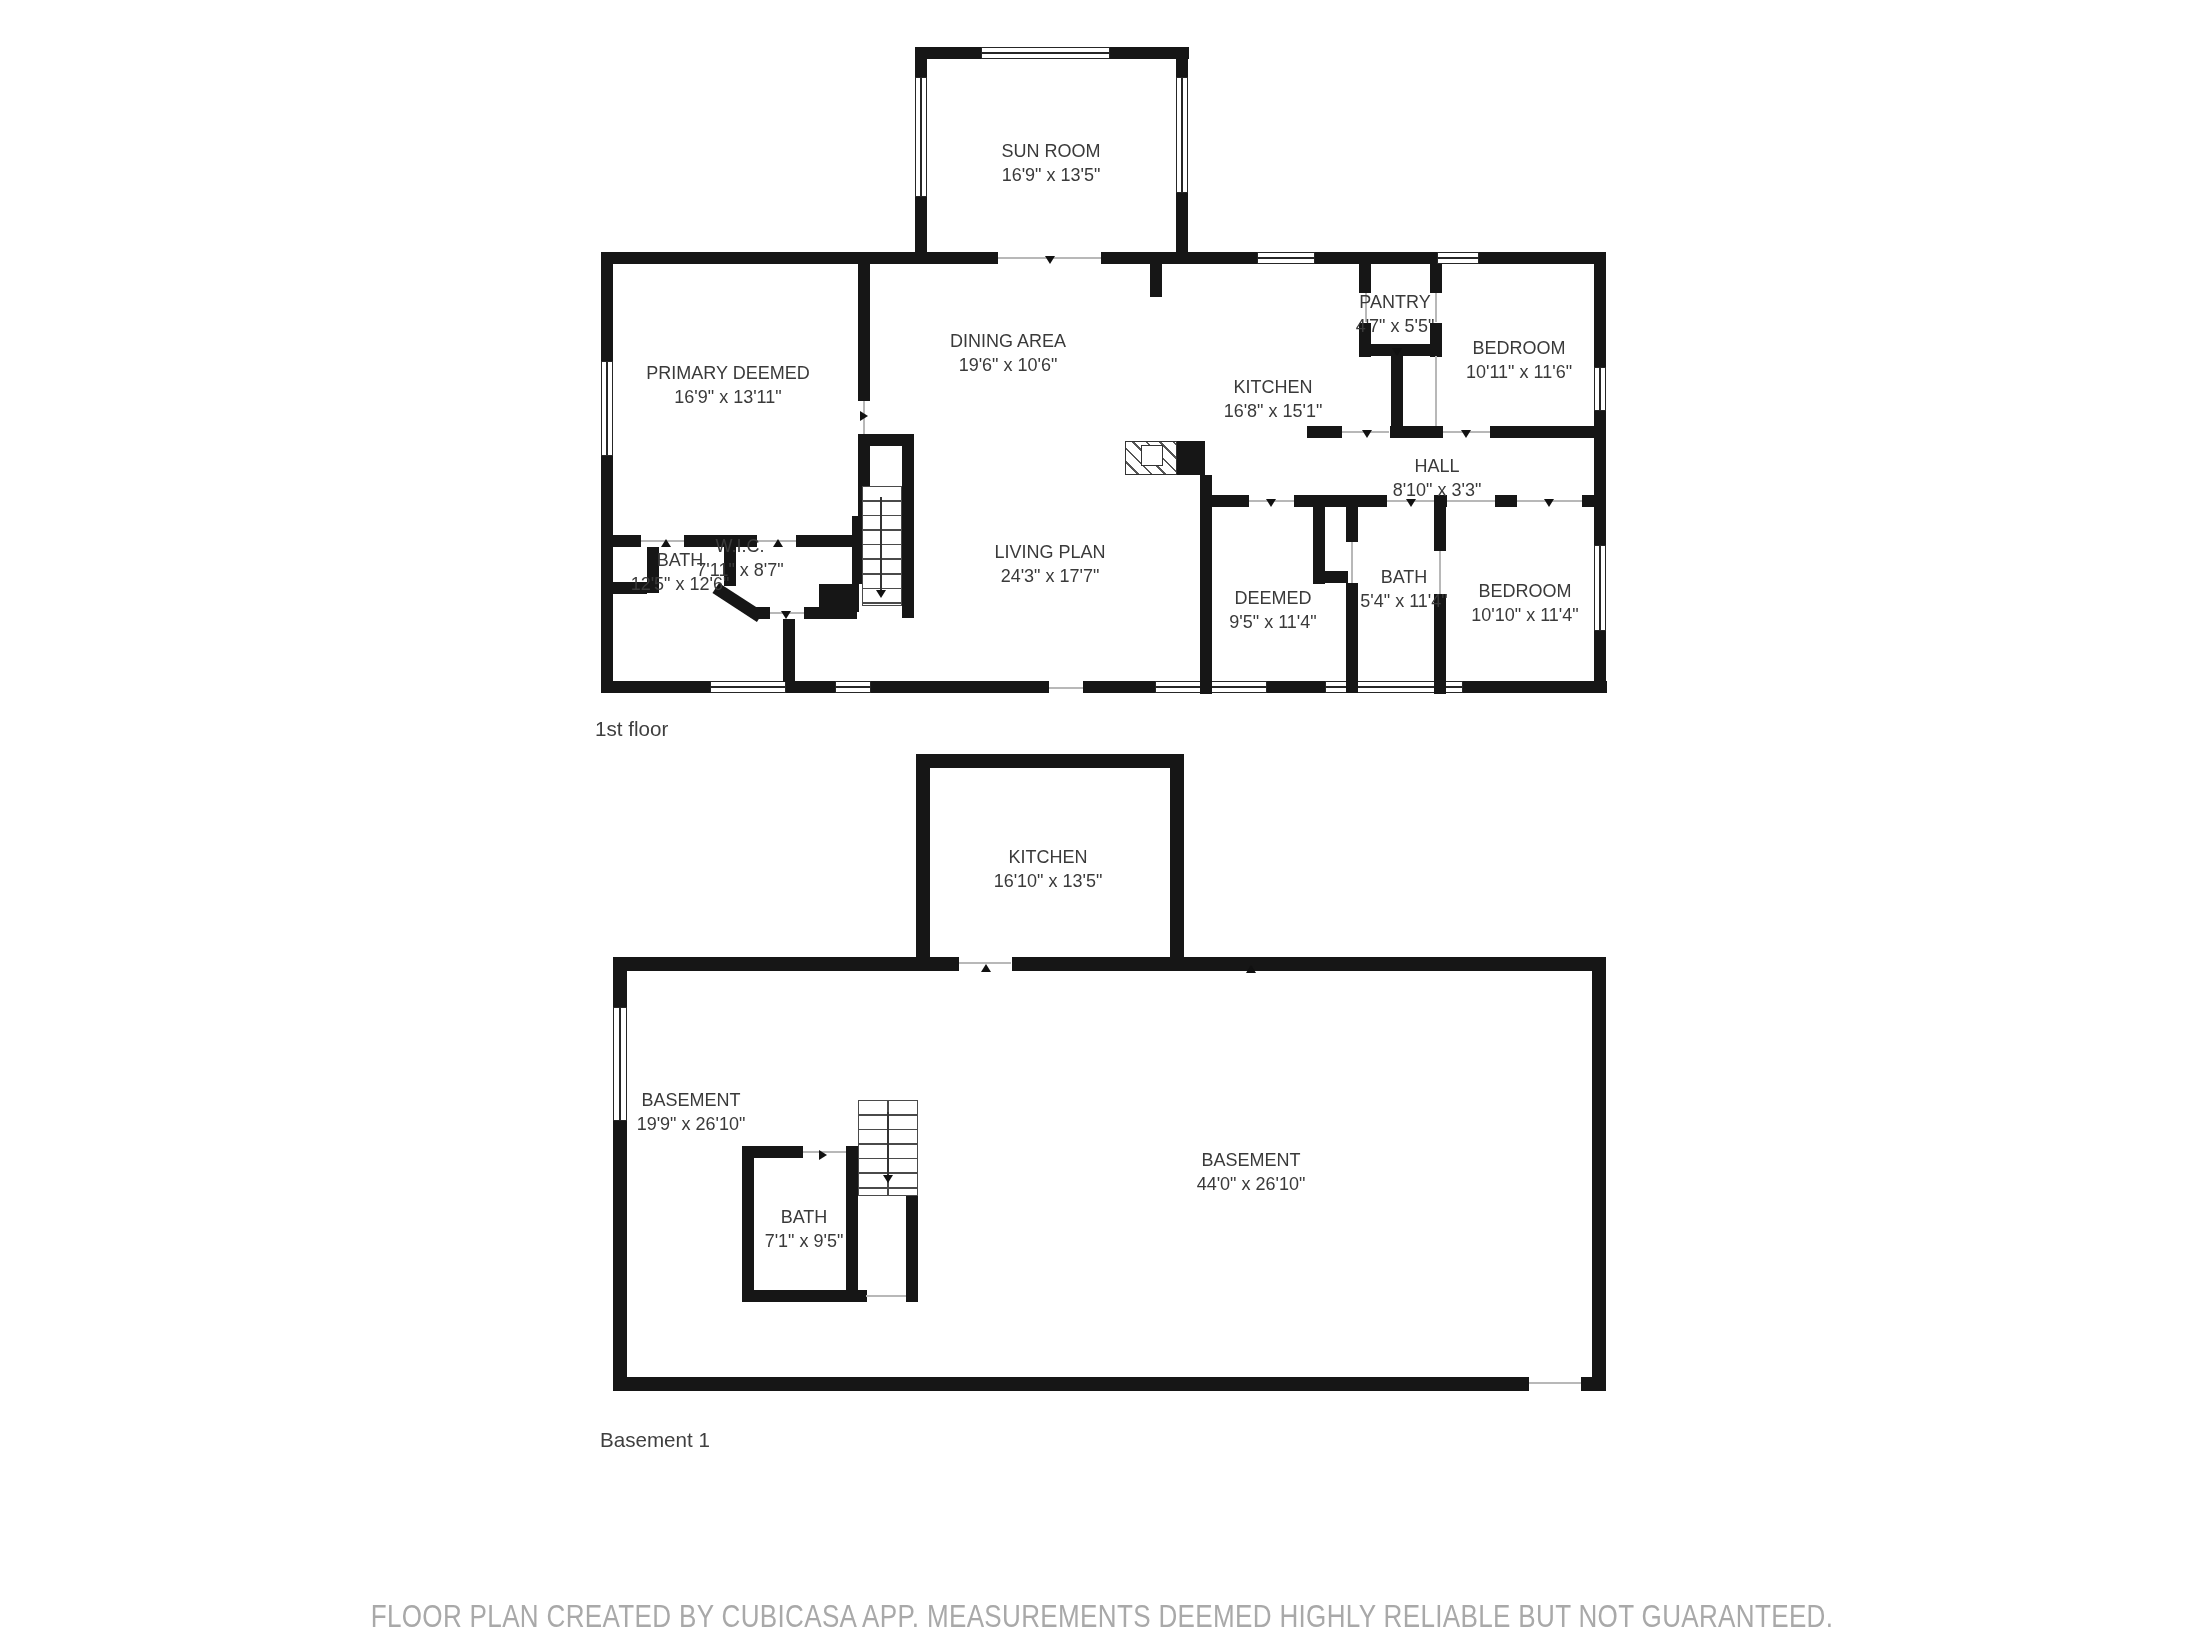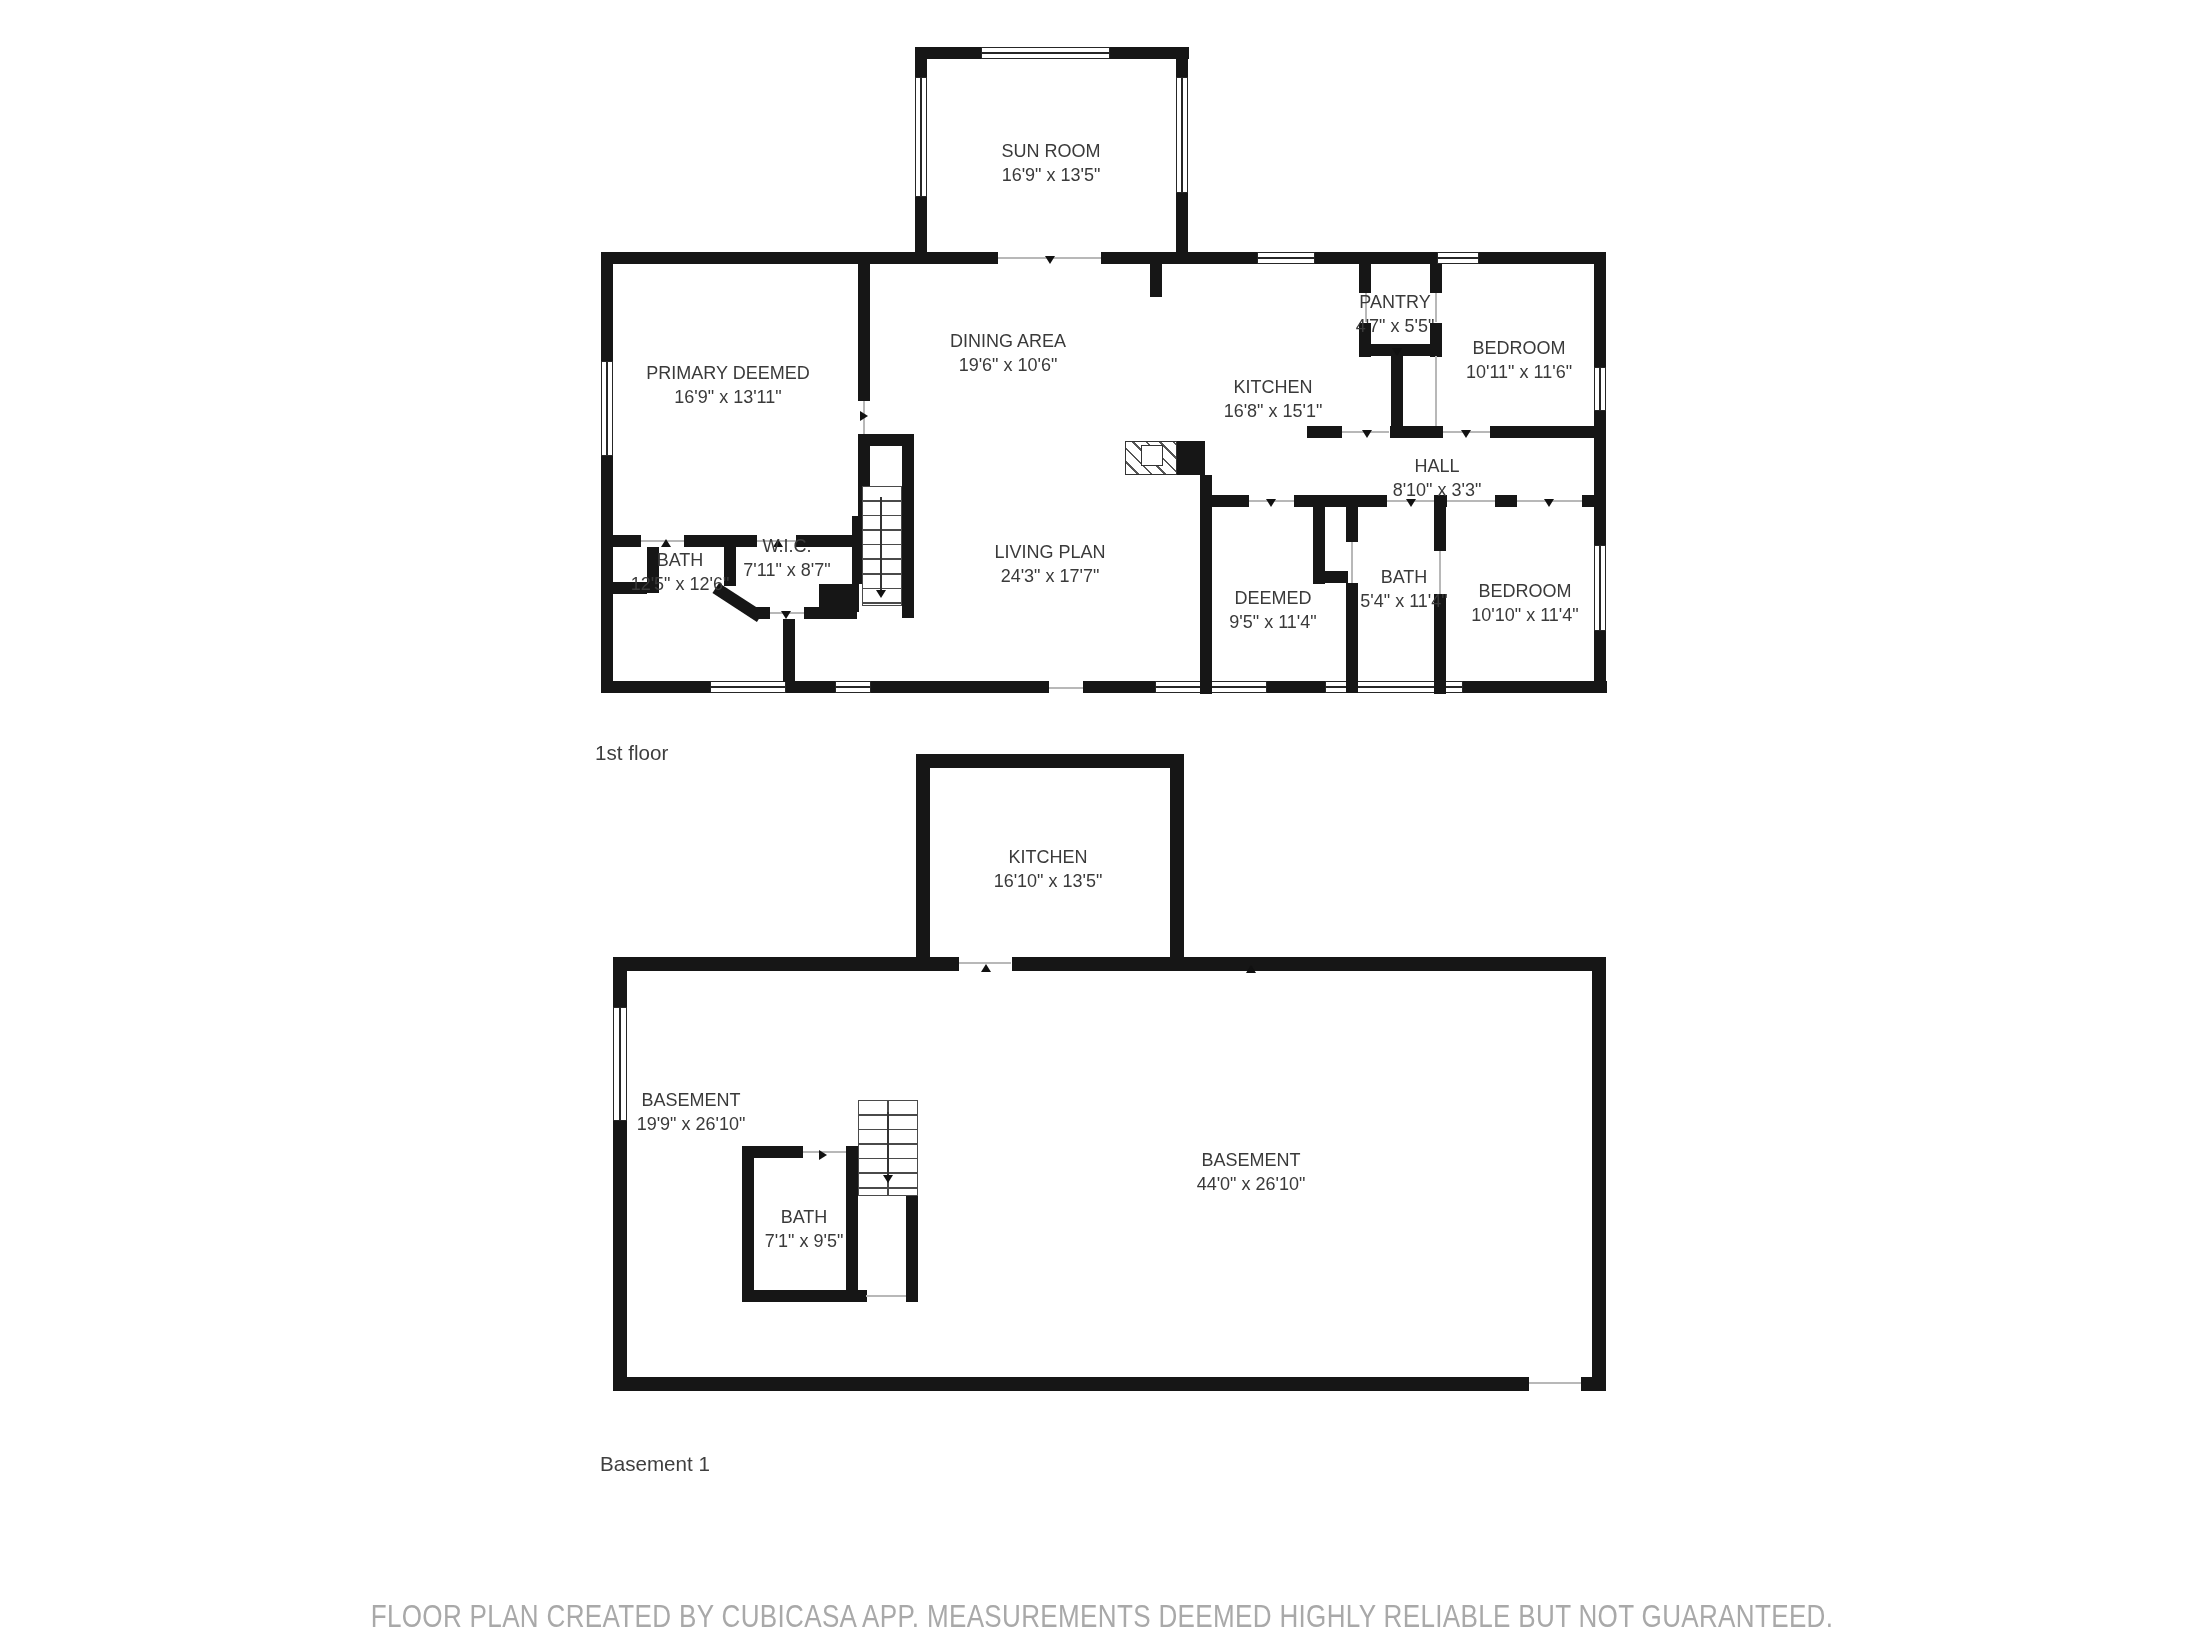--- a/index.html
+++ b/index.html
@@ -5,21 +5,21 @@
   html,body{margin:0;padding:0;background:#fff;}
   .plan{position:relative;width:2203px;height:1652px;background:#ffffff;overflow:hidden;
         font-family:"Liberation Sans",sans-serif;}
   .wall{position:absolute;background:#161616;}
   .win{position:absolute;background:#fff;border:1.7px solid #262626;box-sizing:border-box;}
   .win.h::after{content:"";position:absolute;left:0;right:0;top:50%;height:1.7px;margin-top:-0.9px;background:#262626;}
   .win.v::after{content:"";position:absolute;top:0;bottom:0;left:50%;width:1.7px;margin-left:-0.9px;background:#262626;}
   .tl{position:absolute;background:#b8b8b8;}
   .rl{position:absolute;transform:translate(-50%,-50%);text-align:center;white-space:nowrap;
       color:#3a3a3a;font-size:18px;line-height:24px;font-weight:400;}
-  .fl{position:absolute;color:#3f3f3f;font-size:20.6px;line-height:24px;margin-top:24px;}
+  .fl{position:absolute;color:#3f3f3f;font-size:20.6px;line-height:24px;}
   .stairs{position:absolute;background:repeating-linear-gradient(to bottom,#ffffff 0 13px,#4a4a4a 13px 14.6px);
       border:1.7px solid #4a4a4a;box-sizing:border-box;}
   .sdiv{position:absolute;top:0;bottom:0;width:1.7px;background:#4a4a4a;}
   .stem{position:absolute;background:#333;}
   .ar{position:absolute;width:0;height:0;}
   .ar.d{border-left:5.2px solid transparent;border-right:5.2px solid transparent;border-top:8.6px solid #111;}
   .ar.u{border-left:5.2px solid transparent;border-right:5.2px solid transparent;border-bottom:8.6px solid #111;}
   .ar.r{border-top:5.2px solid transparent;border-bottom:5.2px solid transparent;border-left:8.6px solid #111;}
   .hatch{position:absolute;border:1.7px solid #333;box-sizing:border-box;
       background:repeating-linear-gradient(45deg,#fff 0 7.7px,#555 7.7px 9.5px);}
@@ -170,21 +170,21 @@
     <div>10'11" x 11'6"</div>
   </div>
   <div class="rl" style="left:1437px;top:478px">
     <div>HALL</div>
     <div>8'10" x 3'3"</div>
   </div>
   <div class="rl" style="left:680px;top:572px">
     <div>BATH</div>
     <div>12'5" x 12'6"</div>
   </div>
-  <div class="rl" style="left:787px;top:558px">
+  <div class="rl" style="left:740px;top:558px">
     <div>W.I.C.</div>
     <div>7'11" x 8'7"</div>
   </div>
   <div class="rl" style="left:1050px;top:564px">
     <div>LIVING PLAN</div>
     <div>24'3" x 17'7"</div>
   </div>
   <div class="rl" style="left:1273px;top:610px">
     <div>DEEMED</div>
     <div>9'5" x 11'4"</div>

